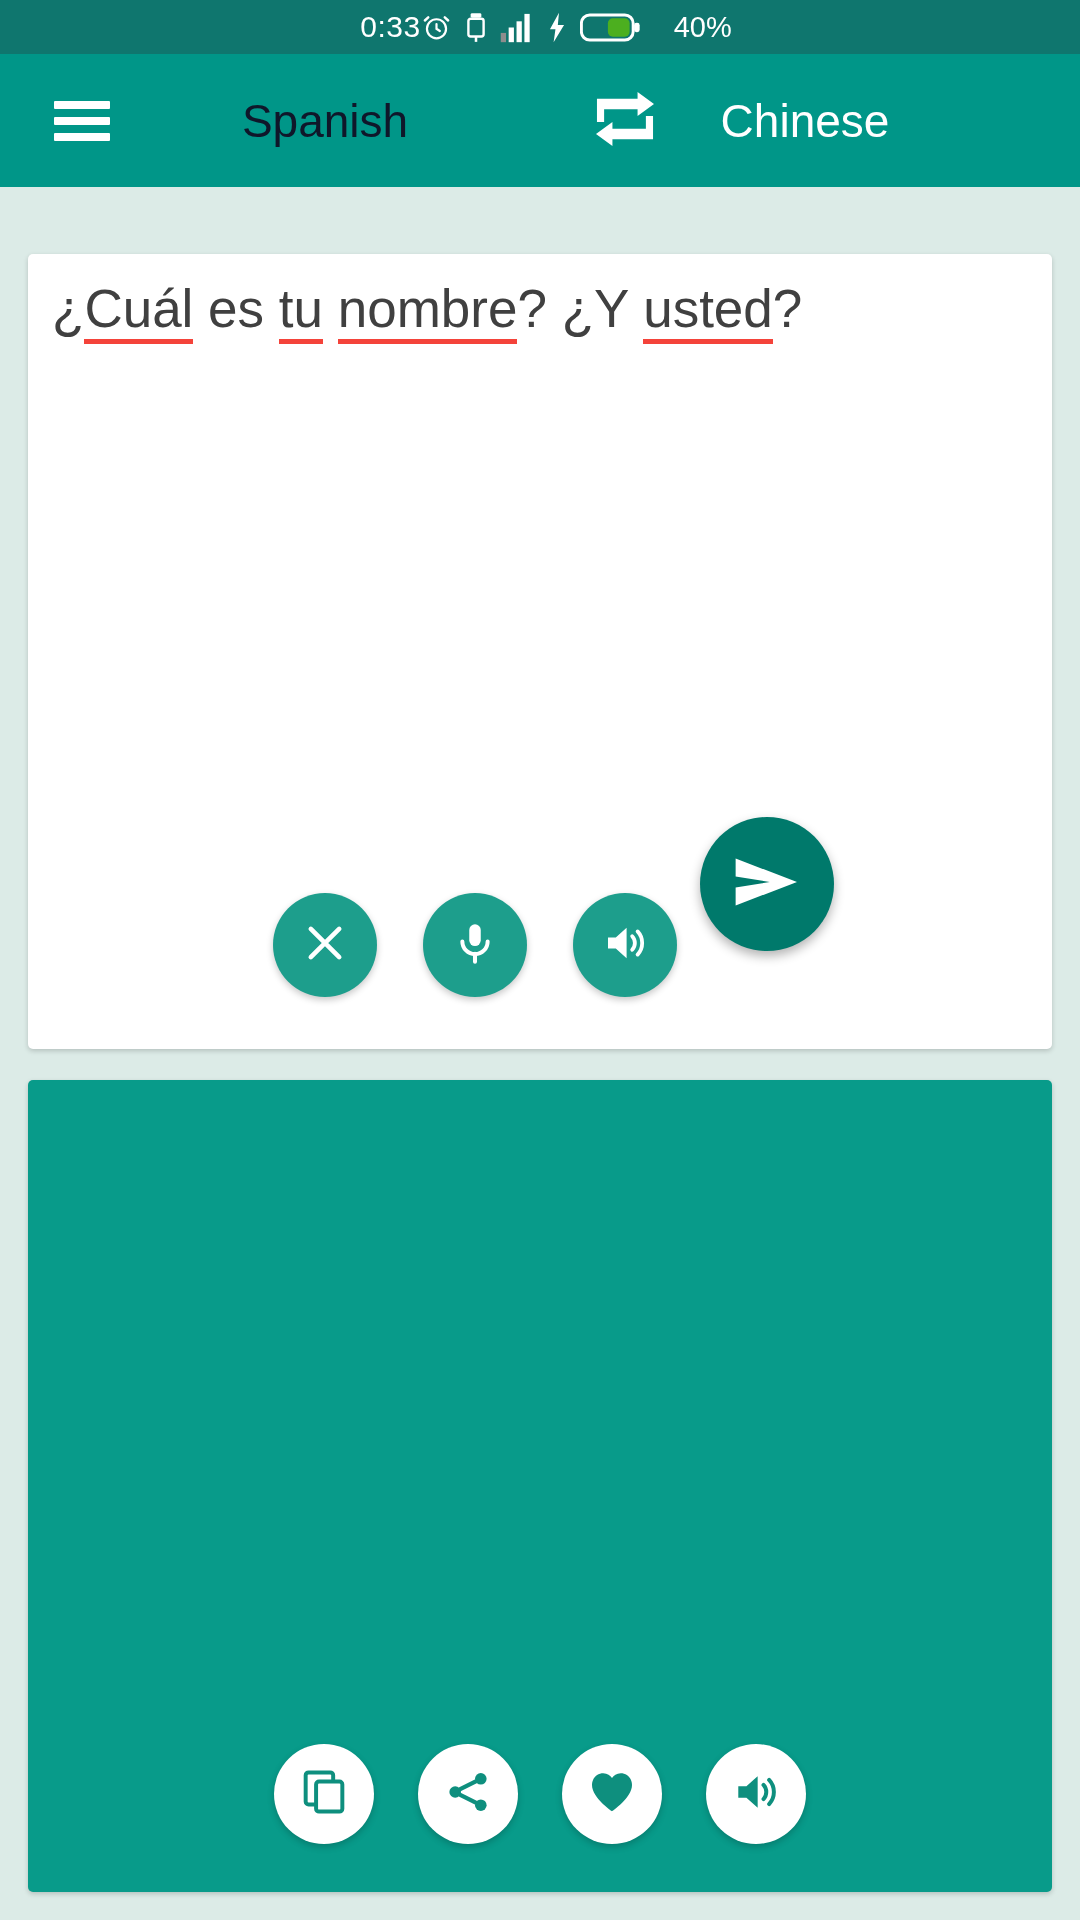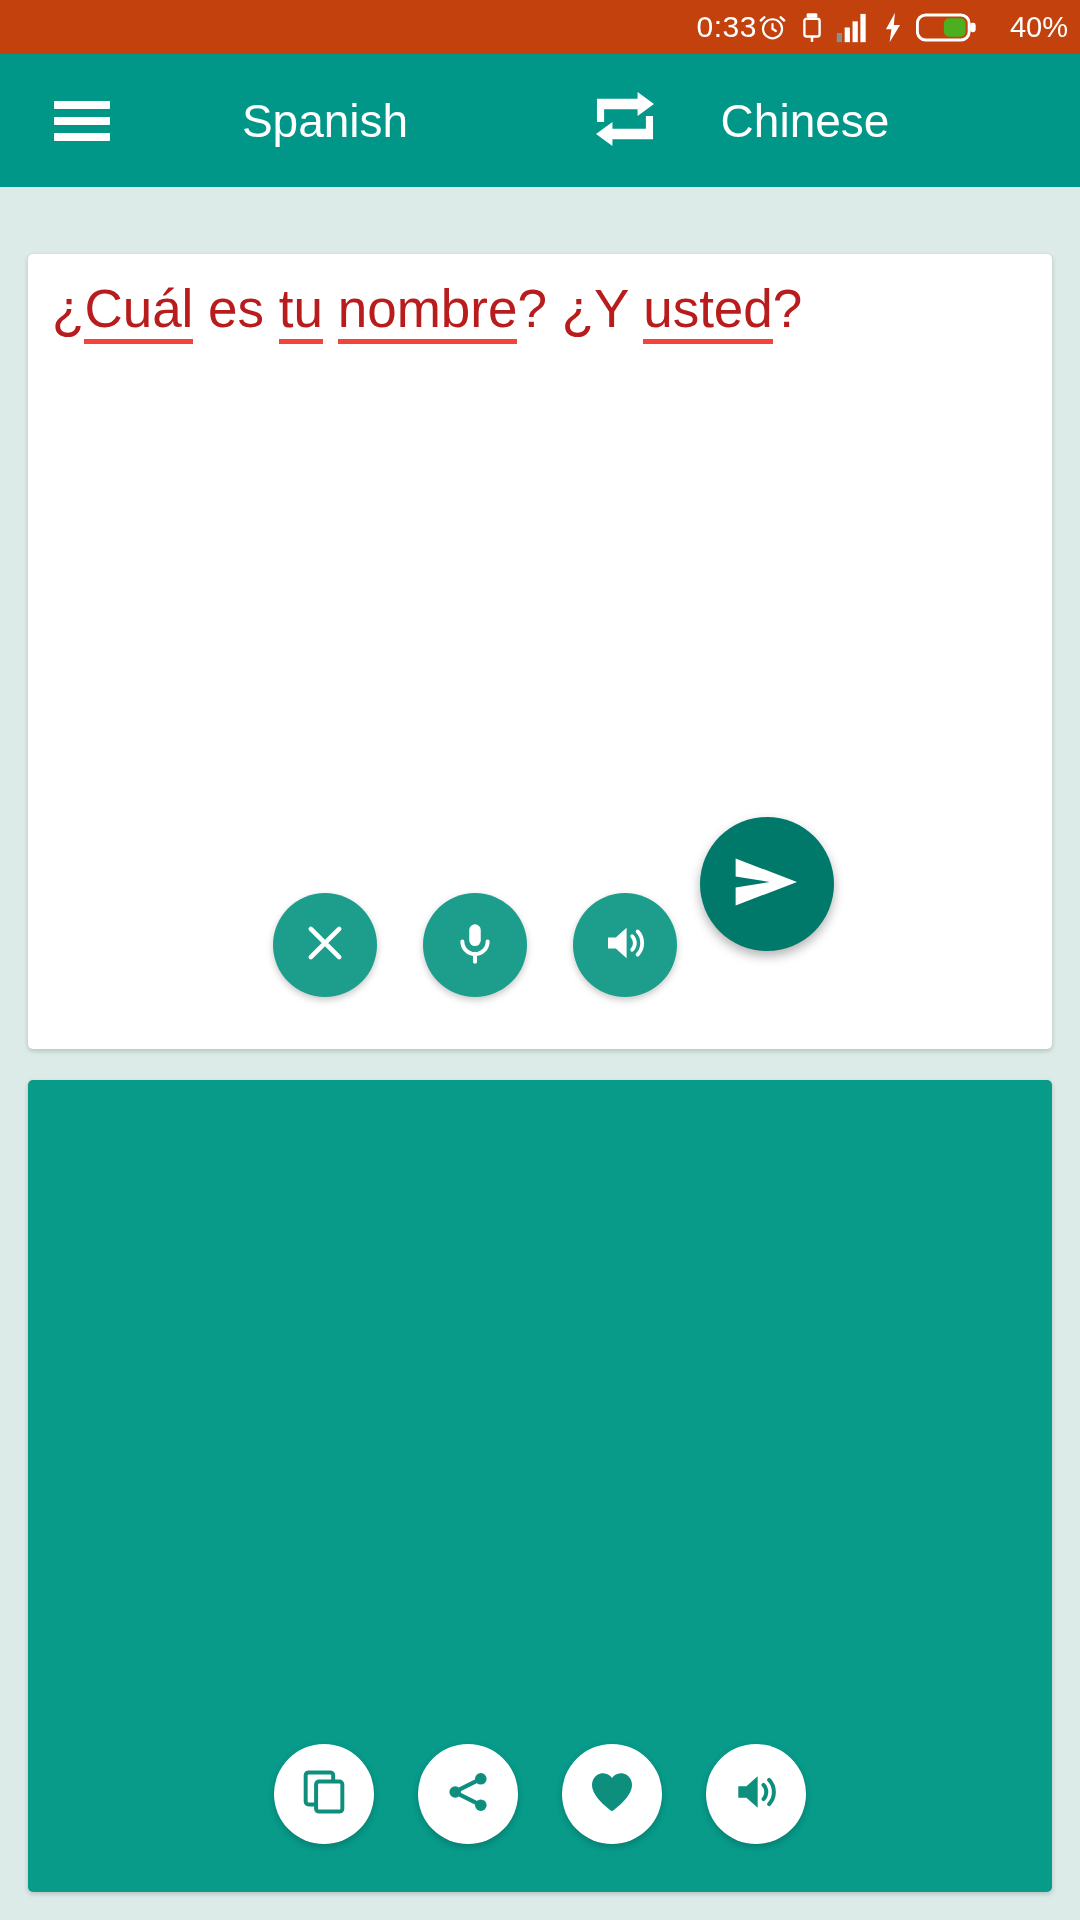--- a/index.html
+++ b/index.html
@@ -7,22 +7,22 @@
     width:1080px; height:1920px;
     background:#dcebe7;
     font-family:"Liberation Sans", sans-serif;
     overflow:hidden;
   }
   #root{ position:relative; width:1080px; height:1920px; }
 
   
   .statusbar{
     position:absolute; left:0; top:0; width:1080px; height:54px;
-    background:#c2410c; color:#fff;
-    display:flex; align-items:center; justify-content:flex-end;
+    background:#0f766e; color:#fff;
+    display:flex; align-items:center; justify-content:center;
     padding:0 12px 0 24px;
   }
   .status-clock{ font-size:30px; letter-spacing:0.5px; font-weight:400; color:#fff; }
   .status-right{ display:flex; align-items:center; gap:13px; }
   .status-right svg{ display:block; }
   .status-batt-pct{ font-size:29px; color:#fff; margin-left:19px; }
 
   
   .appbar{
     position:absolute; left:0; top:54px; width:1080px; height:133px;
@@ -31,41 +31,41 @@
   }
   .hamburger{
     position:absolute; left:54px; top:50%; transform:translateY(-50%);
     width:56px; height:40px;
     display:flex; flex-direction:column; justify-content:space-between;
     cursor:pointer;
   }
   .hamburger i{ display:block; height:8px; background:#fff; border-radius:1px; }
   .lang-src{
     position:absolute; left:180px; width:290px; text-align:center;
-    color:#ffffff; font-size:46px; font-weight:400;
+    color:#0f172a; font-size:46px; font-weight:400;
   }
   .lang-dst{
     position:absolute; left:660px; width:290px; text-align:center;
     color:#fff; font-size:46px; font-weight:400;
   }
   .swap-btn{
     position:absolute; left:575px; top:50%; transform:translateY(-50%);
     width:100px; height:90px; display:flex; align-items:center; justify-content:center;
     cursor:pointer;
   }
 
   
   .src-card{
     position:absolute; left:28px; top:254px; width:1024px; height:795px;
     background:#fff; border-radius:5px;
     box-shadow:0 2px 5px rgba(0,0,0,0.18);
   }
   .src-text{
     position:absolute; left:24px; top:22px; right:24px;
-    font-size:53px; line-height:1.25; color:#b91c1c;
+    font-size:53px; line-height:1.25; color:#404040;
     white-space:nowrap;
   }
   .src-text .sp{
     border-bottom:5px solid #f4433a;
     padding-bottom:1px;
   }
   .src-actions{
     position:absolute; left:0; right:0; bottom:52px;
     display:flex; justify-content:center; align-items:center; gap:46px;
     padding-right:130px;

